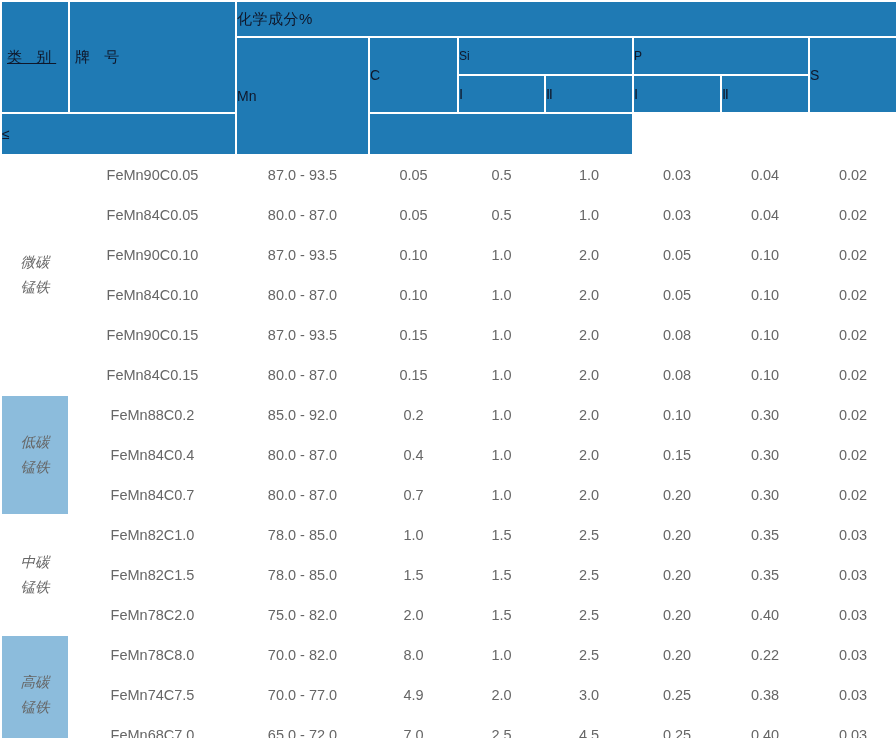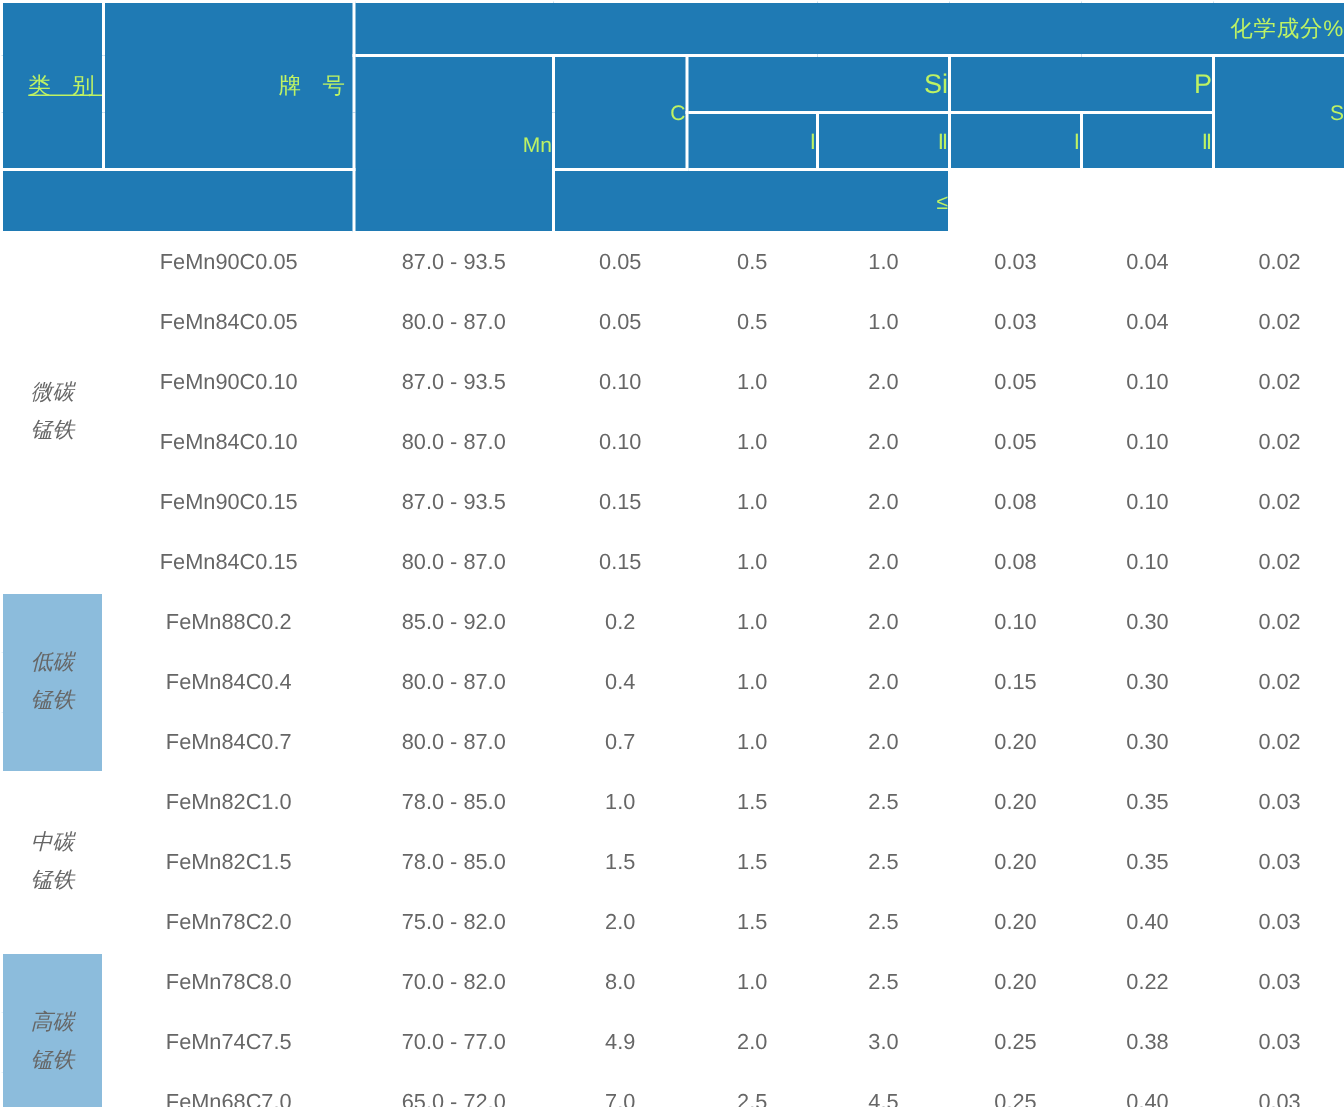--- a/index.html
+++ b/index.html
@@ -16,23 +16,23 @@
 
   #spec-table {
     width: 896px;
     border-collapse: collapse;
     table-layout: fixed;
   }
 
   
   #spec-table thead th {
     background: #1f7ab4;
-    color: #bef264;
+    color: #0f172a;
     font-weight: normal;
-    text-align: right;
+    text-align: left;
     vertical-align: middle;
     border: 2px solid #ffffff;
     padding: 0;
   }
   th.h-group {
     font-size: 15px;
     height: 34px;
     letter-spacing: 0.5px;
   }
   th.h-cat {
@@ -46,21 +46,21 @@
     letter-spacing: 5px;
     text-indent: 5px;
     margin-top: 16px;
   }
   th.h-mn,
   th.h-c,
   th.h-s {
     font-size: 14px;
   }
   th.h-sub {
-    font-size: 18px;
+    font-size: 12px;
     height: 36px;
   }
   th.h-roman {
     font-size: 14px;
     height: 36px;
   }
   th.h-le {
     font-size: 14px;
     height: 40px;
   }

